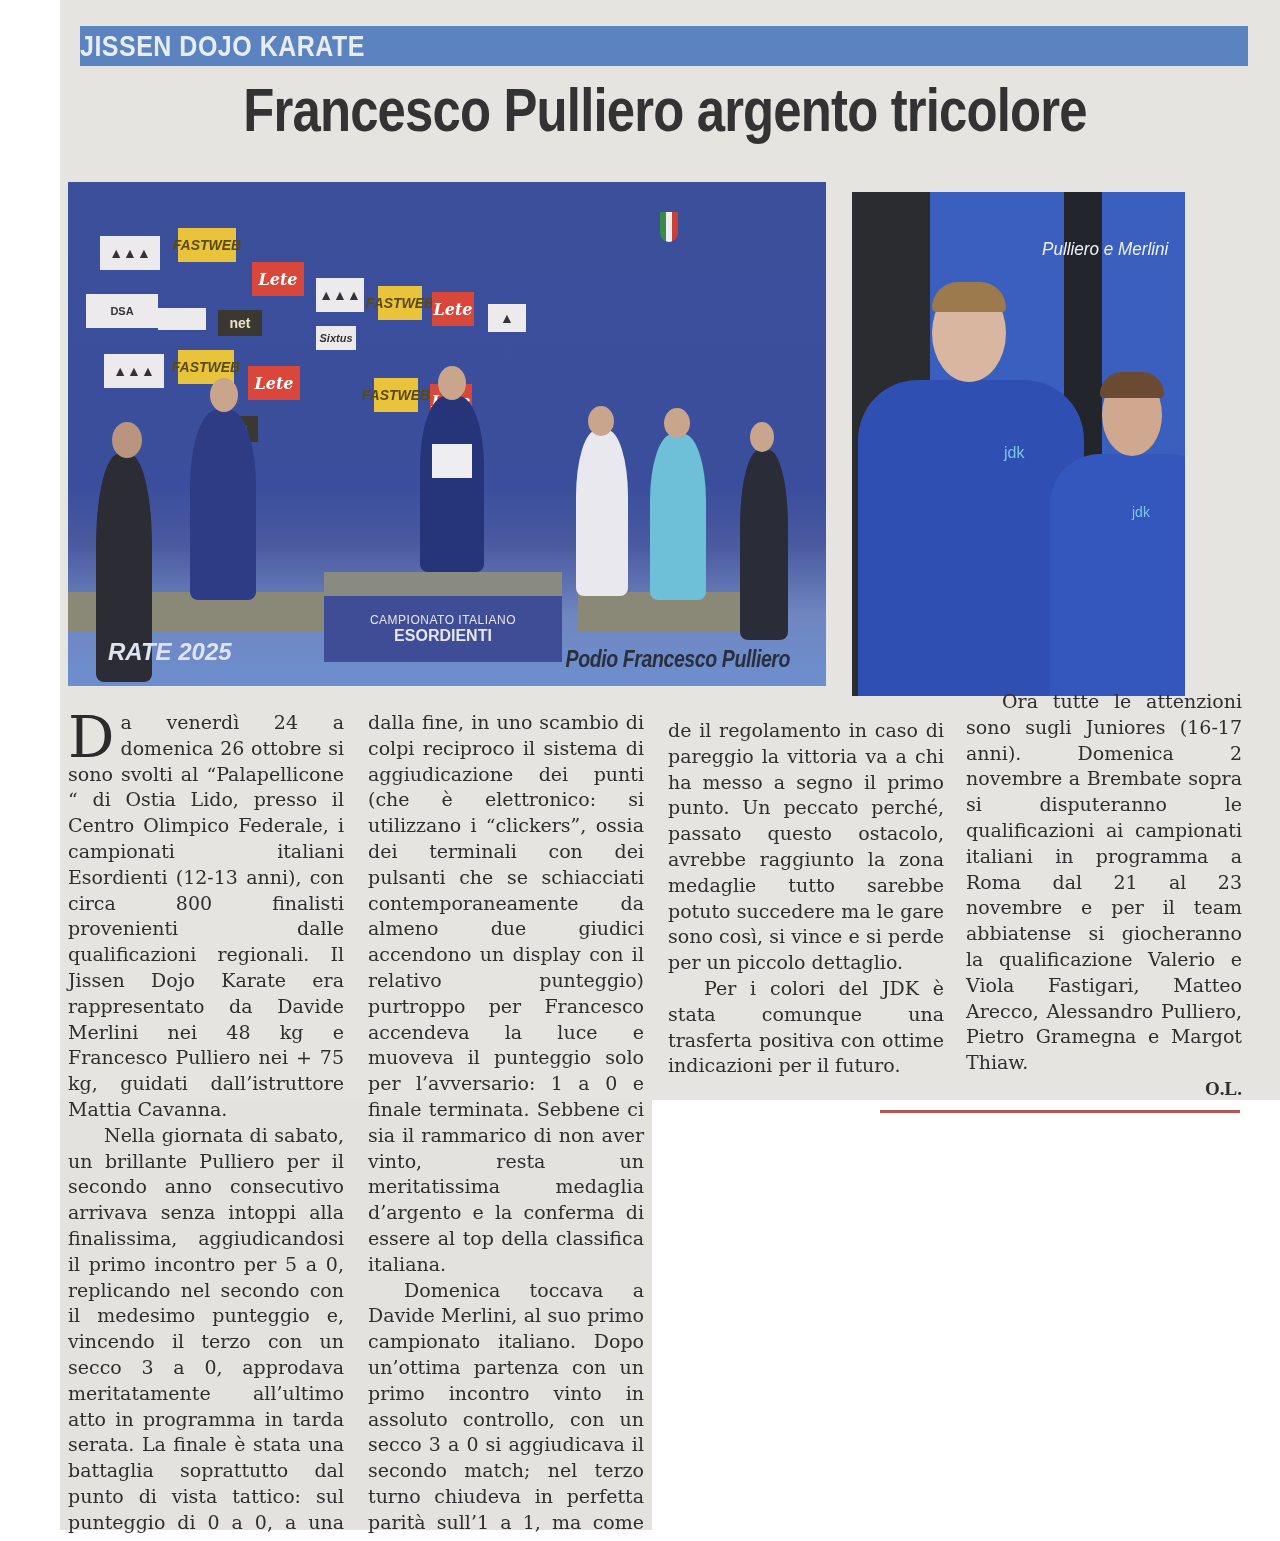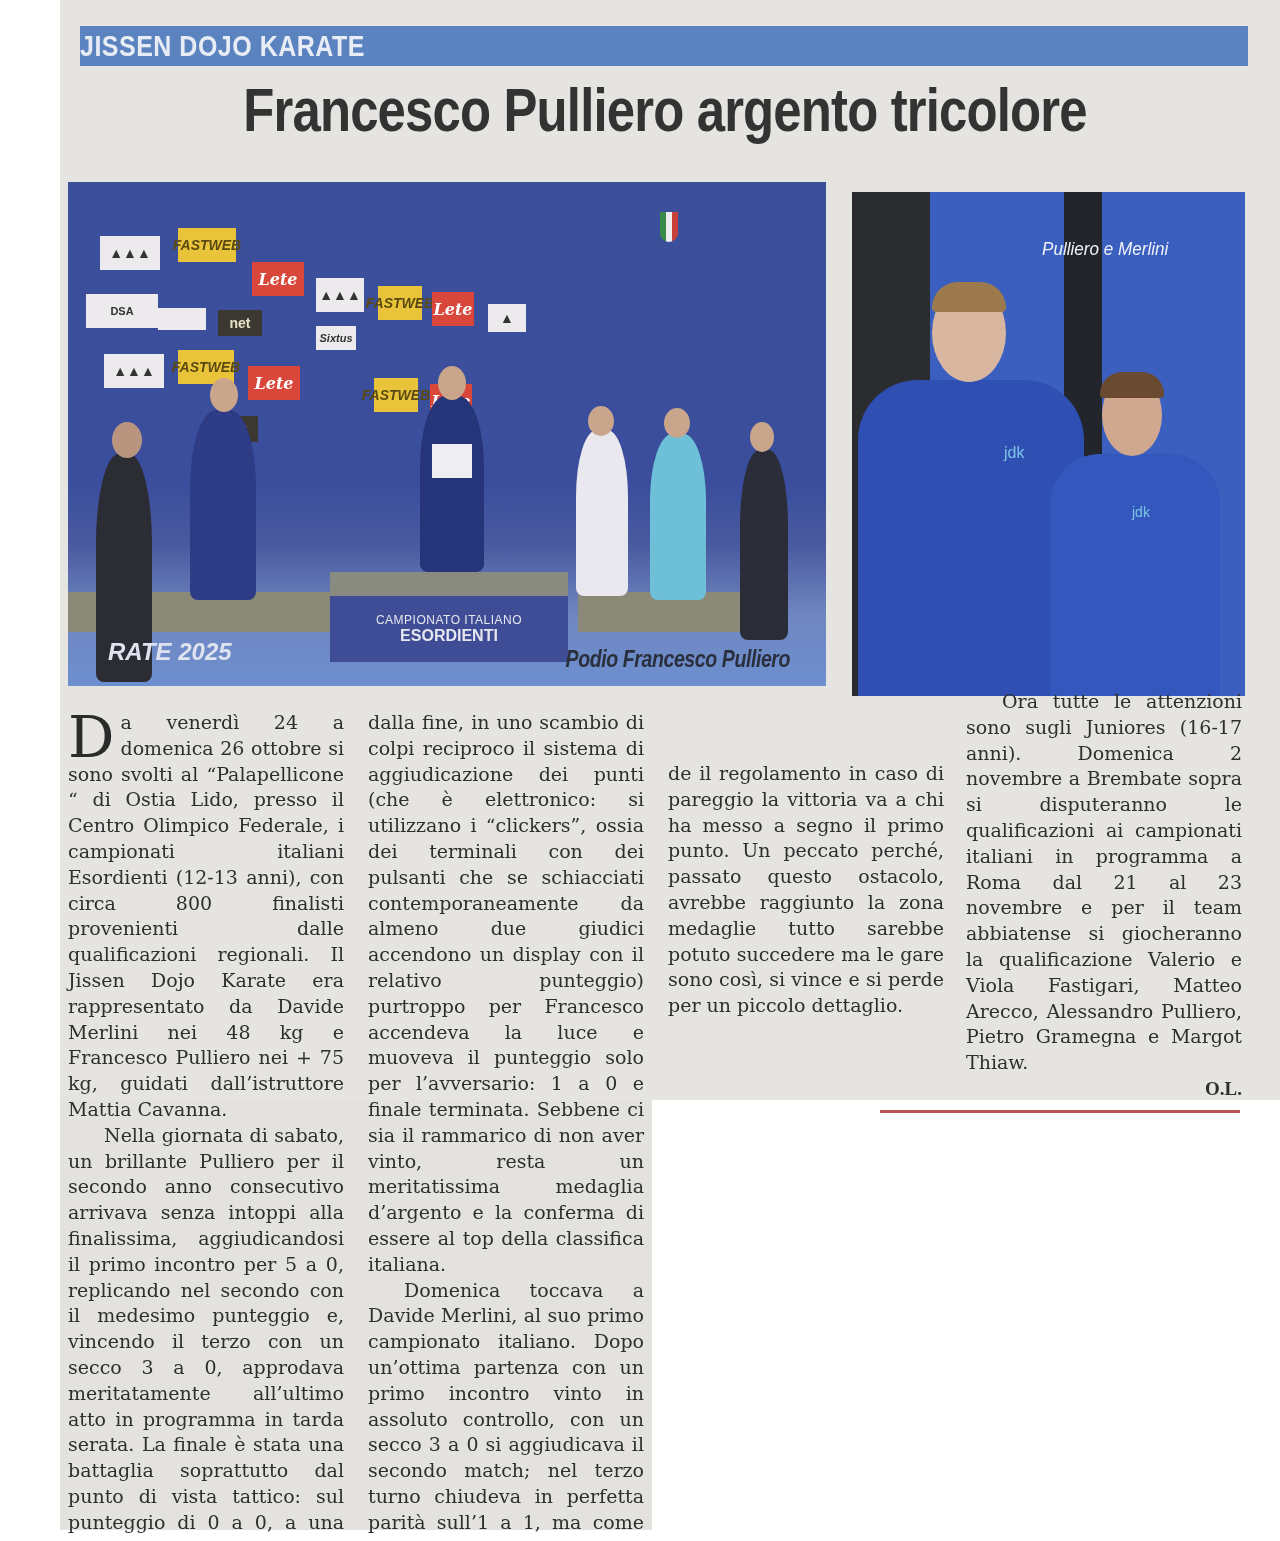--- a/index.html
+++ b/index.html
@@ -35,33 +35,33 @@
       white-space: nowrap;
     }
 
     
     .photo-podium {
       position: absolute; left: 68px; top: 182px; width: 758px; height: 504px;
       background: linear-gradient(180deg, #3c4f9a 0%, #3a4e9d 60%, #4a5aa0 72%, #6f86c0 86%, #6d8fcf 100%);
       overflow: hidden;
     }
     .photo-duo {
-      position: absolute; left: 852px; top: 192px; width: 393px; height: 504px;
+      position: absolute; left: 852px; top: 192px; width: 333px; height: 504px;
       background: #3a5fbf; overflow: hidden;
     }
 
     .sponsor { position: absolute; height: 34px; display: flex; align-items: center; justify-content: center;
       font-family: "Liberation Sans", sans-serif; font-weight: bold; font-size: 14px; }
     .sp-white { background: #eceaec; color: #333; }
     .sp-yellow { background: #e9c43a; color: #5a4a10; font-style: italic; }
     .sp-red { background: #d9463a; color: #fff; font-style: italic; font-family: "DejaVu Serif", serif; font-size: 16px; }
     .sp-dark { background: #3a3830; color: #e8e2c6; }
 
     .podium-block {
-      position: absolute; left: 262px; top: 390px; width: 238px; height: 90px;
+      position: absolute; left: 256px; top: 390px; width: 238px; height: 90px;
       background: #3f4d96; border-top: 24px solid #8a8b80;
       display: flex; flex-direction: column; align-items: center; justify-content: center;
       font-family: "Liberation Sans", sans-serif; color: #e6e6ef;
     }
     .podium-block .l1 { font-size: 12px; letter-spacing: 0.5px; }
     .podium-block .l2 { font-size: 16px; font-weight: bold; }
     .side-platform { position: absolute; top: 410px; height: 40px; background: #8a8977; }
 
     .person { position: absolute; border-radius: 40% 40% 8px 8px; }
     .head { position: absolute; border-radius: 50%; background: #c9a58c; }
@@ -178,22 +178,23 @@
 <div class="col" style="left:68px;top:710px;">
   <p><span class="dropcap">D</span><span>a venerdì 24 a domenica 26 ottobre si sono svolti al “Palapellicone “ di Ostia Lido, presso il Centro Olimpico Federale, i campionati italiani Esordienti (12-13 anni), con circa 800 finalisti provenienti dalle qualificazioni regionali. Il Jissen Dojo Karate era rappresentato da Davide Merlini nei 48 kg e Francesco Pulliero nei + 75 kg, guidati dall’istruttore Mattia Cavanna.</span></p>
   <p class="indent">Nella giornata di sabato, un brillante Pulliero per il secondo anno consecutivo arrivava senza intoppi alla finalissima, aggiudicandosi il primo incontro per 5 a 0, replicando nel secondo con il medesimo punteggio e, vincendo il terzo con un secco 3 a 0, approdava meritatamente all’ultimo atto in programma in tarda serata. La finale è stata una battaglia soprattutto dal punto di vista tattico: sul punteggio di 0 a 0, a una ventina di secondi</p>
 </div>
 
 <div class="col" style="left:368px;top:710px;">
   <p>dalla fine, in uno scambio di colpi reciproco il sistema di aggiudicazione dei punti (che è elettronico: si utilizzano i “clickers”, ossia dei terminali con dei pulsanti che se schiacciati contemporaneamente da almeno due giudici accendono un display con il relativo punteggio) purtroppo per Francesco accendeva la luce e muoveva il punteggio solo per l’avversario: 1 a 0 e finale terminata. Sebbene ci sia il rammarico di non aver vinto, resta un meritatissima medaglia d’argento e la conferma di essere al top della classifica italiana.</p>
   <p class="indent">Domenica toccava a Davide Merlini, al suo primo campionato italiano. Dopo un’ottima partenza con un primo incontro vinto in assoluto controllo, con un secco 3 a 0 si aggiudicava il secondo match; nel terzo turno chiudeva in perfetta parità sull’1 a 1, ma come preve-</p>
 </div>
 
-<div class="col" style="left:668px;top:718px;margin-top:43px;">
+<div class="col" style="left:668px;top:718px;">
   <p>de il regolamento in caso di pareggio la vittoria va a chi ha messo a segno il primo punto. Un peccato perché, passato questo ostacolo, avrebbe raggiunto la zona medaglie tutto sarebbe potuto succedere ma le gare sono così, si vince e si perde per un piccolo dettaglio.</p>
+  <p class="indent">Per i colori del JDK è stata comunque una trasferta positiva con ottime indicazioni per il futuro.</p>
 </div>
 
 <div class="col" style="left:966px;top:689px;">
   <p class="indent">Ora tutte le attenzioni sono sugli Juniores (16-17 anni). Domenica 2 novembre a Brembate sopra si disputeranno le qualificazioni ai campionati italiani in programma a Roma dal 21 al 23 novembre e per il team abbiatense si giocheranno la qualificazione Valerio e Viola Fastigari, Matteo Arecco, Alessandro Pulliero, Pietro Gramegna e Margot Thiaw.</p>
   <p class="byline">O.L.</p>
 </div>
 
 <div class="red-rule"></div>
 
 </body></html>

